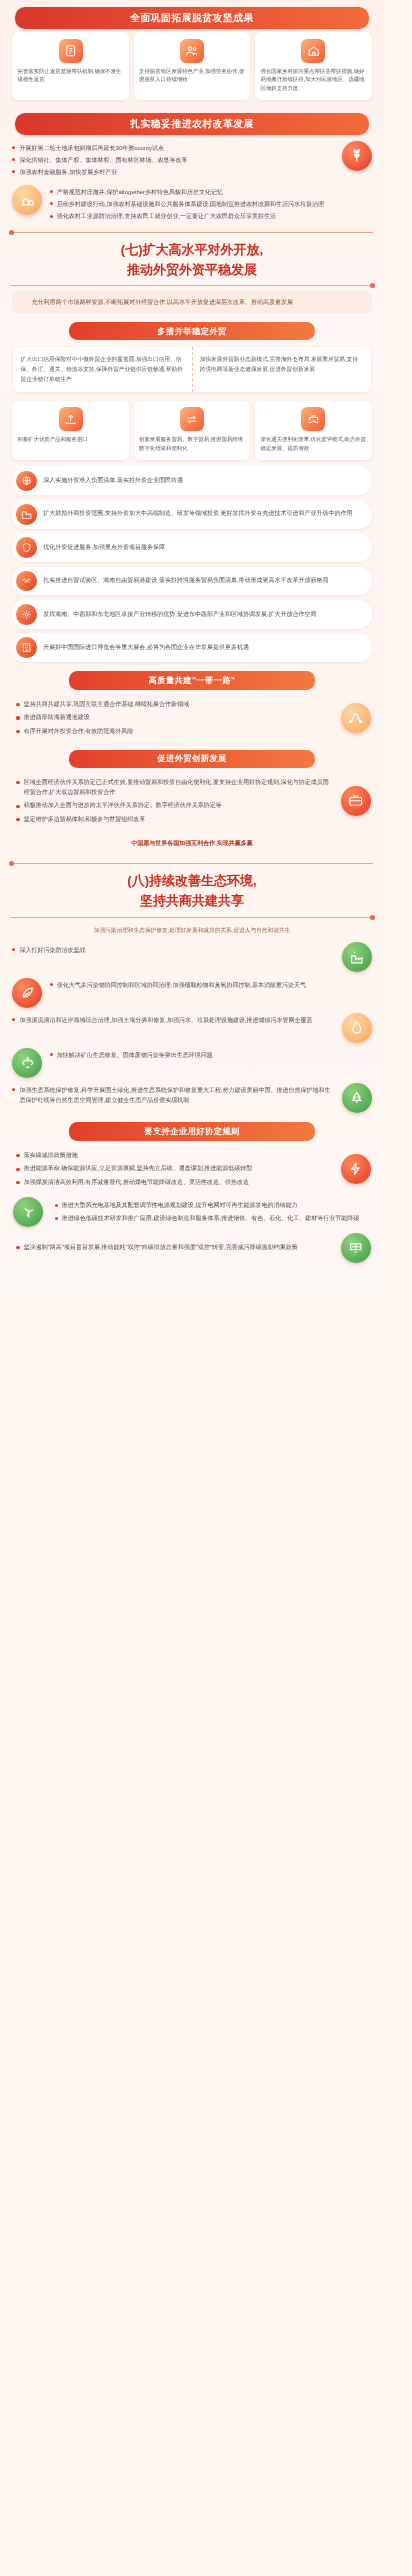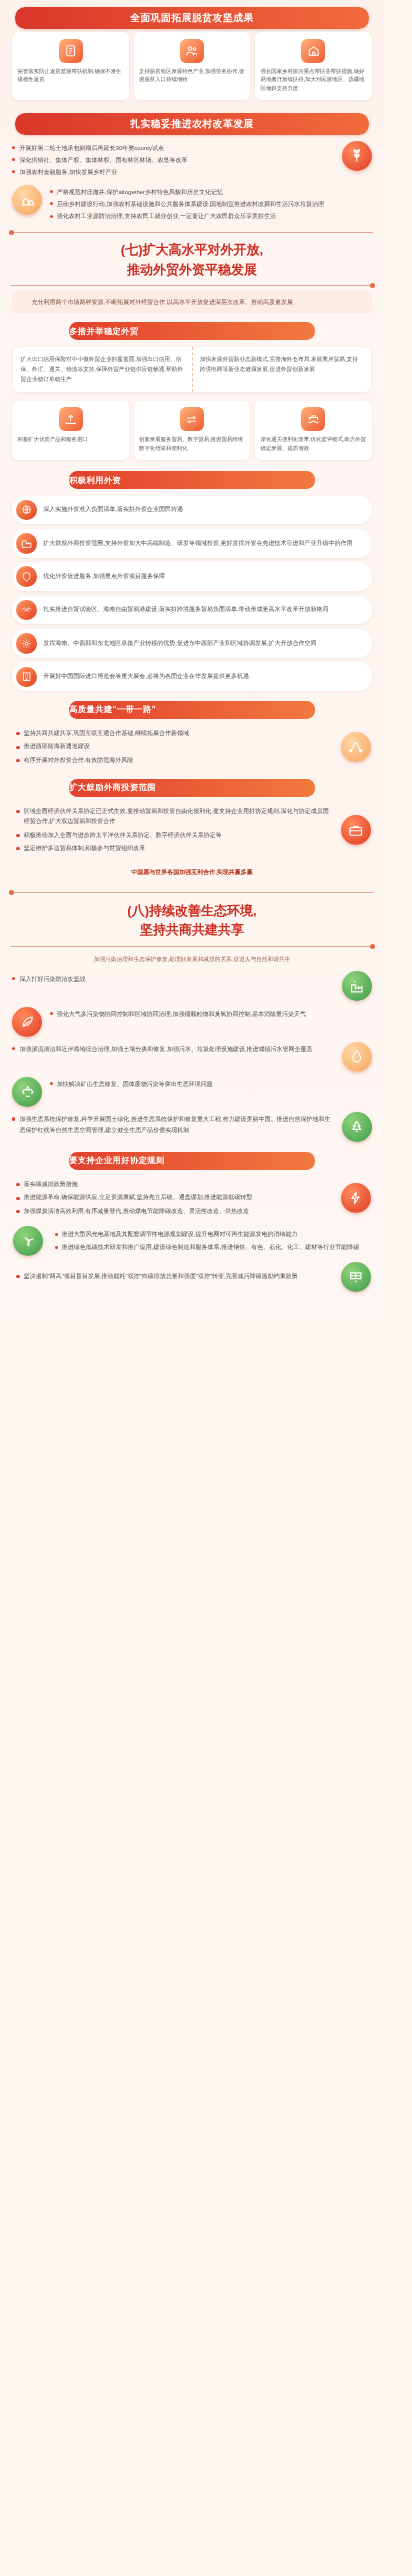--- a/index.html
+++ b/index.html
@@ -40,20 +40,21 @@
   .sec-title-box:before, .sec-title-box:after{
     content:"";
     position:absolute;
     width:5.2px;height:5.2px;border-radius:50%;
     background:#e86a4a;
   }
   .sec-title-box:before{ left:-2.6px; top:-3.1px;}
   .sec-title-box:after{ right:-2.6px; bottom:-3.1px;}
 
   .sub-title {
+    text-align:center;
     color:#ffffff;
     font-size:8.2px;
     font-weight:bold;
     letter-spacing:0.5px;
     padding:3.6px 0;
     width: 64%;
     margin: 9.3px auto 6.2px;
     border-radius:8.2px;
     background: linear-gradient(90deg,#e2402c,#f2793f);
   }
@@ -302,21 +303,20 @@
         <svg viewBox="0 0 24 24" fill="none" stroke="#fff" stroke-width="1.8">
             <path d="M3 16c2 2 4 2 6 0s4-2 6 0 4 2 6 0"></path>
             <path d="M5 13V8h14v5"></path>
             <path d="M9 8V5h6v3"></path>
           </svg>
       </div>
       <p>深化通关便利化改革,优化监管模式,助力外贸稳定发展、提质增效</p>
     </div>
   </div>
 
-  <div class="sub-title">积极利用外资</div>
 
   <div class="pill-list">
     <div class="pill">
       <div class="bdg">
           <svg viewBox="0 0 24 24" fill="none" stroke="#fff" stroke-width="1.8">
             <circle cx="12" cy="12" r="8"></circle>
             <path d="M4 12h16M12 4c2.5 3 2.5 13 0 16M12 4c-2.5 3-2.5 13 0 16"></path>
           </svg>
         </div>
       <span class="t">深入实施外资准入负面清单,落实好外资企业国民待遇</span>
@@ -377,21 +377,21 @@
     </div>
     <div class="circ lt">
       <svg viewBox="0 0 24 24" fill="none" stroke="#fff" stroke-width="1.8">
           <path d="M4 18c4 0 4-12 8-12s4 12 8 12"></path>
           <circle cx="4" cy="18" r="1.6"></circle>
           <circle cx="20" cy="18" r="1.6"></circle>
         </svg>
     </div>
   </div>
 
-  <div class="sub-title">扩大鼓励外商投资范围</div>
+  <div class="sub-title">促进外贸创新发展</div>
   <div class="flex-wrap-ic">
     <div class="txt">
       <ul class="bul">
         <li>区域全面经济伙伴关系协定已正式生效,要推动贸易和投资自由化便利化,要支持企业用好协定规则,深化与协定成员国经贸合作,扩大双边贸易和投资合作</li>
         <li>积极推动加入全面与进步跨太平洋伙伴关系协定、数字经济伙伴关系协定等</li>
         <li>坚定维护多边贸易体制,积极参与世贸组织改革</li>
       </ul>
     </div>
     <div class="circ">
       <svg viewBox="0 0 24 24" fill="none" stroke="#fff" stroke-width="1.8">

